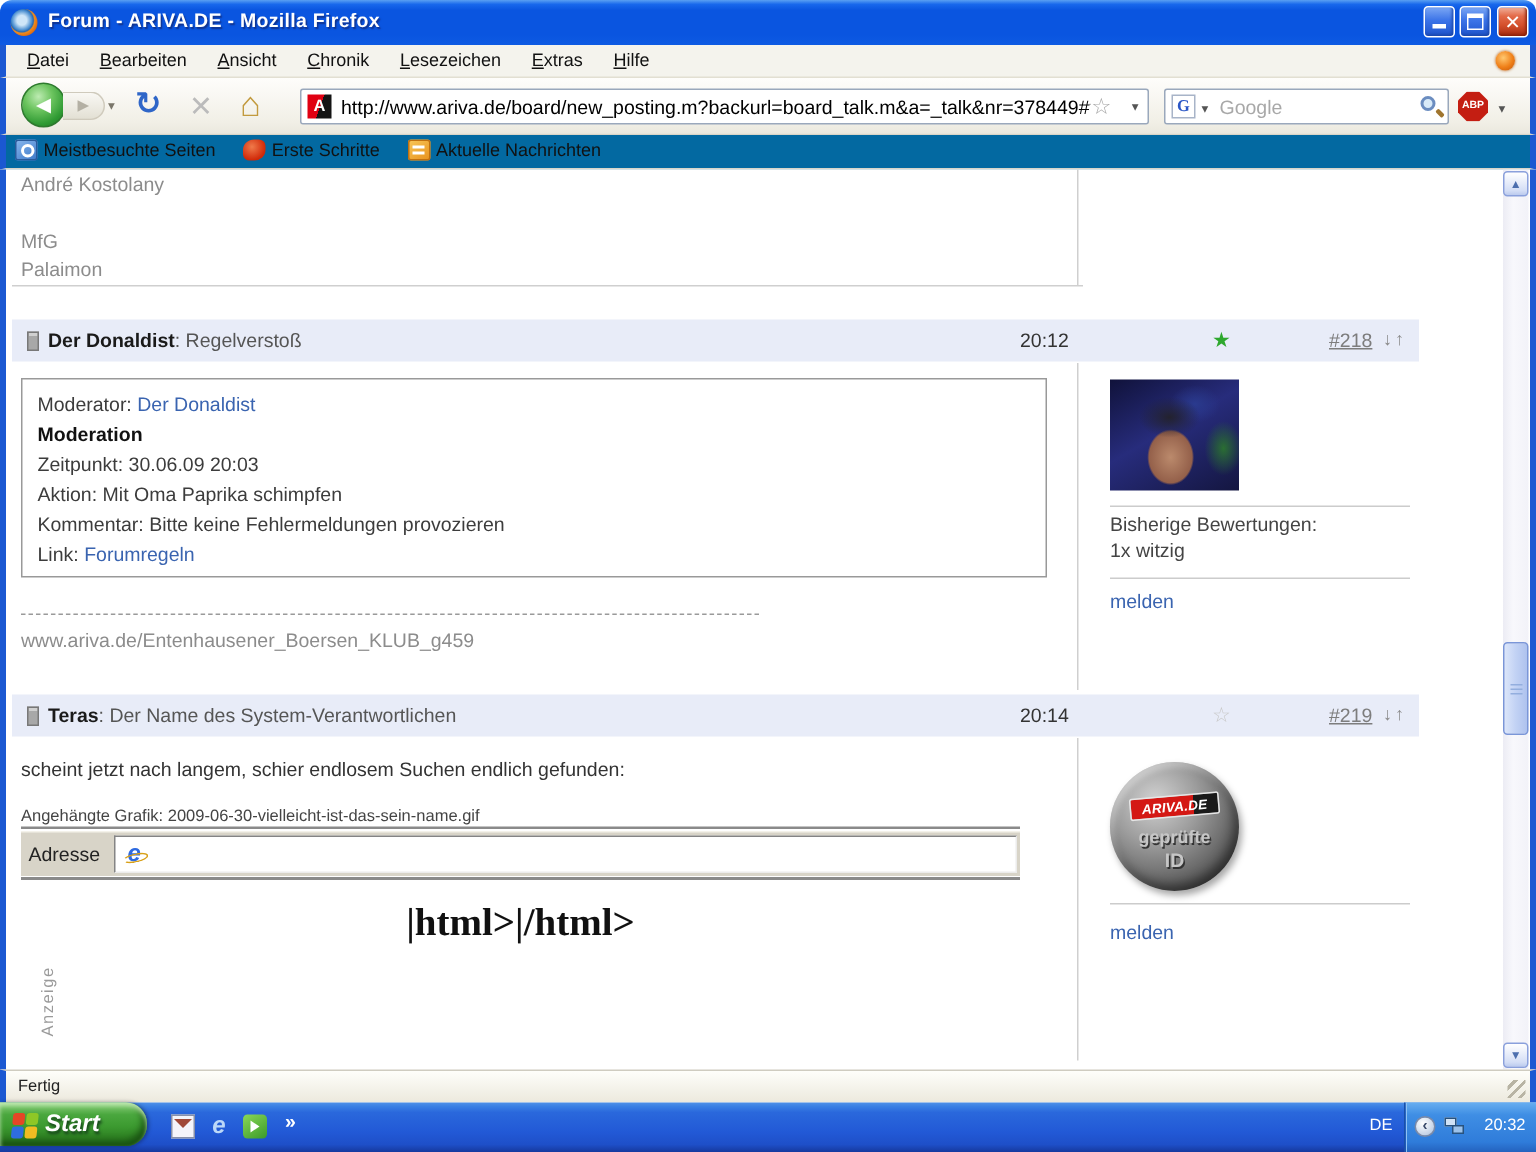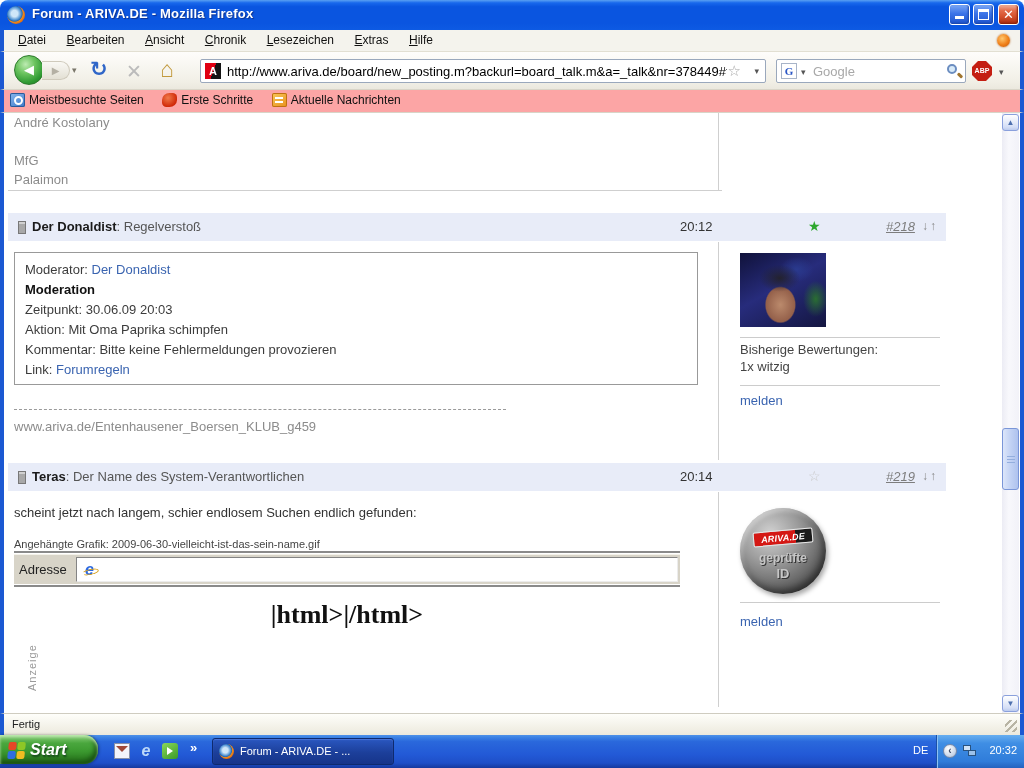--- a/index.html
+++ b/index.html
@@ -67,21 +67,21 @@
   #magnifier { position:absolute; right:8px; top:4px; width:10px; height:10px; border:2px solid #6b8dc0;
     border-radius:50%; background:#d8eaf8; }
   #magnifier::after { content:""; position:absolute; left:8px; top:8px; width:6px; height:3px;
     background:#a0752e; transform:rotate(45deg); border-radius:1px; }
   #abp { position:absolute; left:968px; top:9px; width:20px; height:20px; background:#c41e12;
     clip-path:polygon(30% 0,70% 0,100% 30%,100% 70%,70% 100%,30% 100%,0 70%,0 30%);
     color:#fff; font-size:7px; font-weight:bold; text-align:center; line-height:20px; }
   #abp-drop { position:absolute; left:995px; top:15px; color:#555; font-size:9px; }
 
   
-  #bookmarksbar { top:90px; height:23px; background:#fca5a5; border-bottom:1px solid #d8d5c8; padding:3px 0 0 6px; }
+  #bookmarksbar { top:90px; height:23px; background:#0369a1; border-bottom:1px solid #d8d5c8; padding:3px 0 0 6px; }
   .bm-item { display:inline-block; margin-right:14px; font-size:12px; color:#111; vertical-align:top; }
   .bm-icon { display:inline-block; width:15px; height:14px; border-radius:2px; margin:0 4px -3px 0; }
   #bm-icon-1 { background:linear-gradient(145deg,#8ab8ee,#3c78c8); box-shadow:inset 0 0 0 1px #2a5a9a; position:relative; }
   #bm-icon-1::after { content:""; position:absolute; left:4px; top:3px; width:5px; height:5px; border:2px solid #fff; border-radius:50%; }
   #bm-icon-2 { background:radial-gradient(circle at 40% 35%,#f07a4a,#d02808 70%); border-radius:50% 30% 50% 30%; }
   #bm-icon-3 { background:linear-gradient(145deg,#f8c85a,#e8901c); box-shadow:inset 0 0 0 1px #c07010; position:relative; }
   #bm-icon-3::after { content:""; position:absolute; left:3px; top:4px; width:8px; height:2px; background:#fff; box-shadow:0 4px 0 #fff; }
 
   
   #viewport { top:113px; height:600px; background:#fff; overflow:hidden; }
@@ -98,21 +98,21 @@
   .post-header { position:absolute; left:4px; width:938px; height:28px; background:#e8ecf8; font-size:13px; }
   #hdr218 { top:100px; } #hdr219 { top:350px; }
   .sheet-icon { position:absolute; left:10px; top:8px; width:8px; height:13px; background:#a8a8a8;
     border:1px solid #787878; box-shadow:inset 0 2px 0 #d0d0d0; }
   .post-author { position:absolute; left:24px; top:6px; font-weight:bold; color:#1a1a1a; }
   .post-titlerest { position:absolute; left:24px; top:6px; color:#555; white-space:pre; }
   .post-author-spacer { font-weight:bold; color:transparent; }
   .post-time { position:absolute; left:672px; top:6px; color:#333; }
   .post-star { position:absolute; left:800px; top:5px; font-size:14px; }
   .star-green { color:#2ea82e; } .star-gray { color:#c9c9c9; }
-  .post-num { position:absolute; left:878px; top:6px; color:#7d7d7d; font-style:italic; text-decoration:underline; }
+  .post-num { position:absolute; left:878px; top:6px; color:#7d7d7d; text-decoration:underline; }
   .post-arrows { position:absolute; left:914px; top:6px; color:#8a8a8a; font-size:12px; letter-spacing:2px; }
 
   #modbox { position:absolute; left:10px; top:139px; width:684px; height:133px; border:1px solid #999;
     padding:7px 10px; font-size:13px; color:#3c3c3c; line-height:20px; }
   #mod-heading { font-weight:bold; color:#111; }
   .mod-label { color:#3c3c3c; }
   .link { color:#3a64b0; cursor:pointer; }
   #dashline { position:absolute; left:10px; top:296px; width:492px; height:1px; border-top:1px dashed #9a9a9a; }
   #siglink { position:absolute; left:10px; top:306px; }
 
@@ -373,24 +373,20 @@
           <i class="flag-q" id="fq4"></i>
       </span>
       <span id="start-label">Start</span>
     </div>
     <div id="quicklaunch">
       <span class="ql" id="ql1"></span>
       <span class="ql" id="ql2">e</span>
       <span class="ql" id="ql3"></span>
       <span id="ql-chevron">»</span>
     </div>
-    <div id="taskbtn">
-      <span id="task-ff-icon"></span>
-      <span id="task-label">Forum - ARIVA.DE - ...</span>
-    </div>
     <span id="tray-lang">DE</span>
     <div id="tray">
       <span id="tray-ic1">‹</span>
       <span id="tray-ic2">
           <i></i>
           <i></i>
         </span>
       <span id="tray-clock">20:32</span>
     </div>
   </div>

